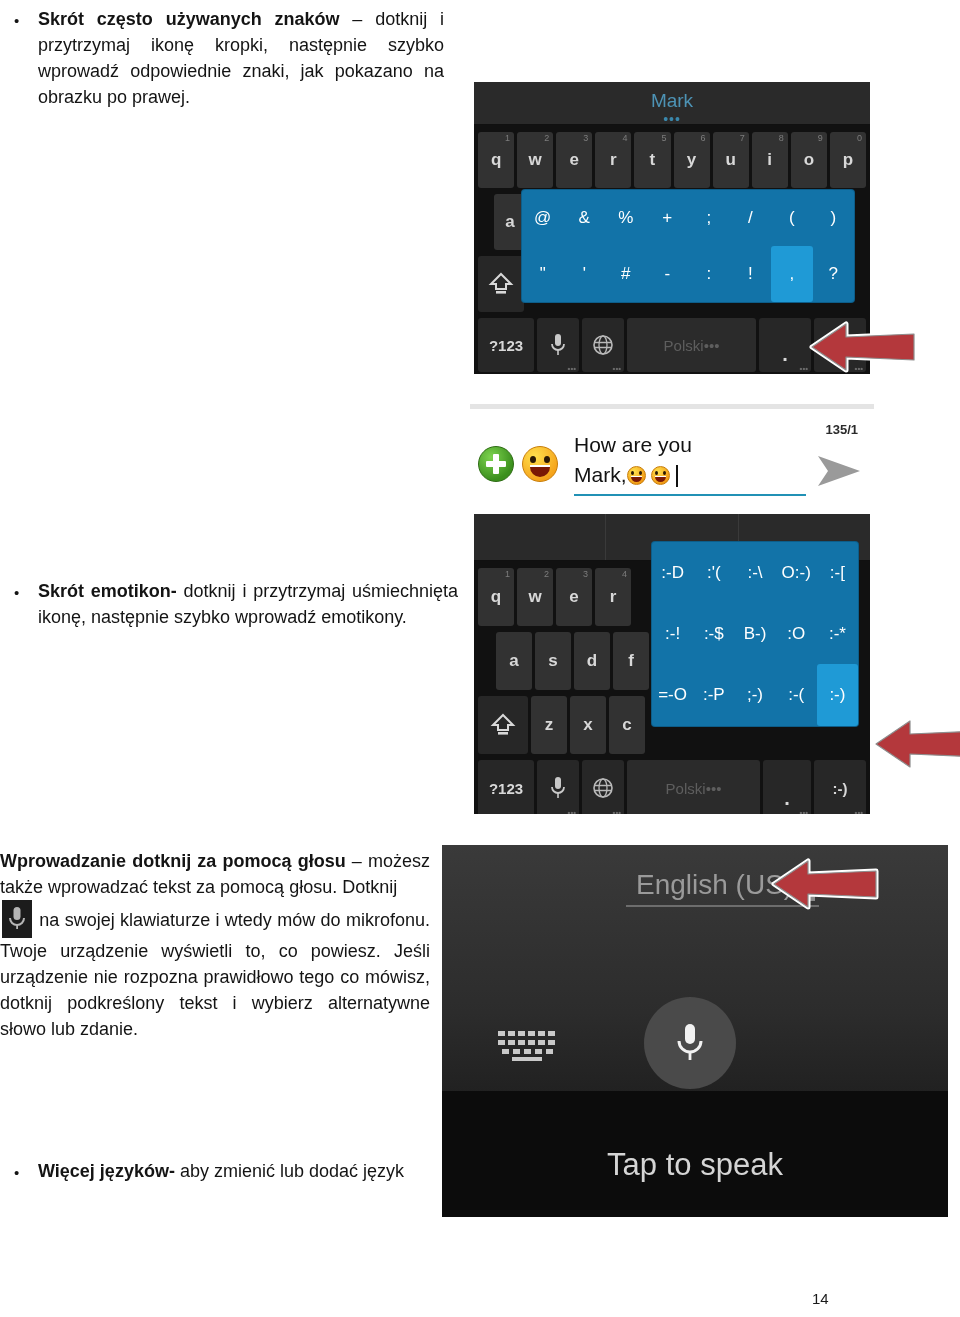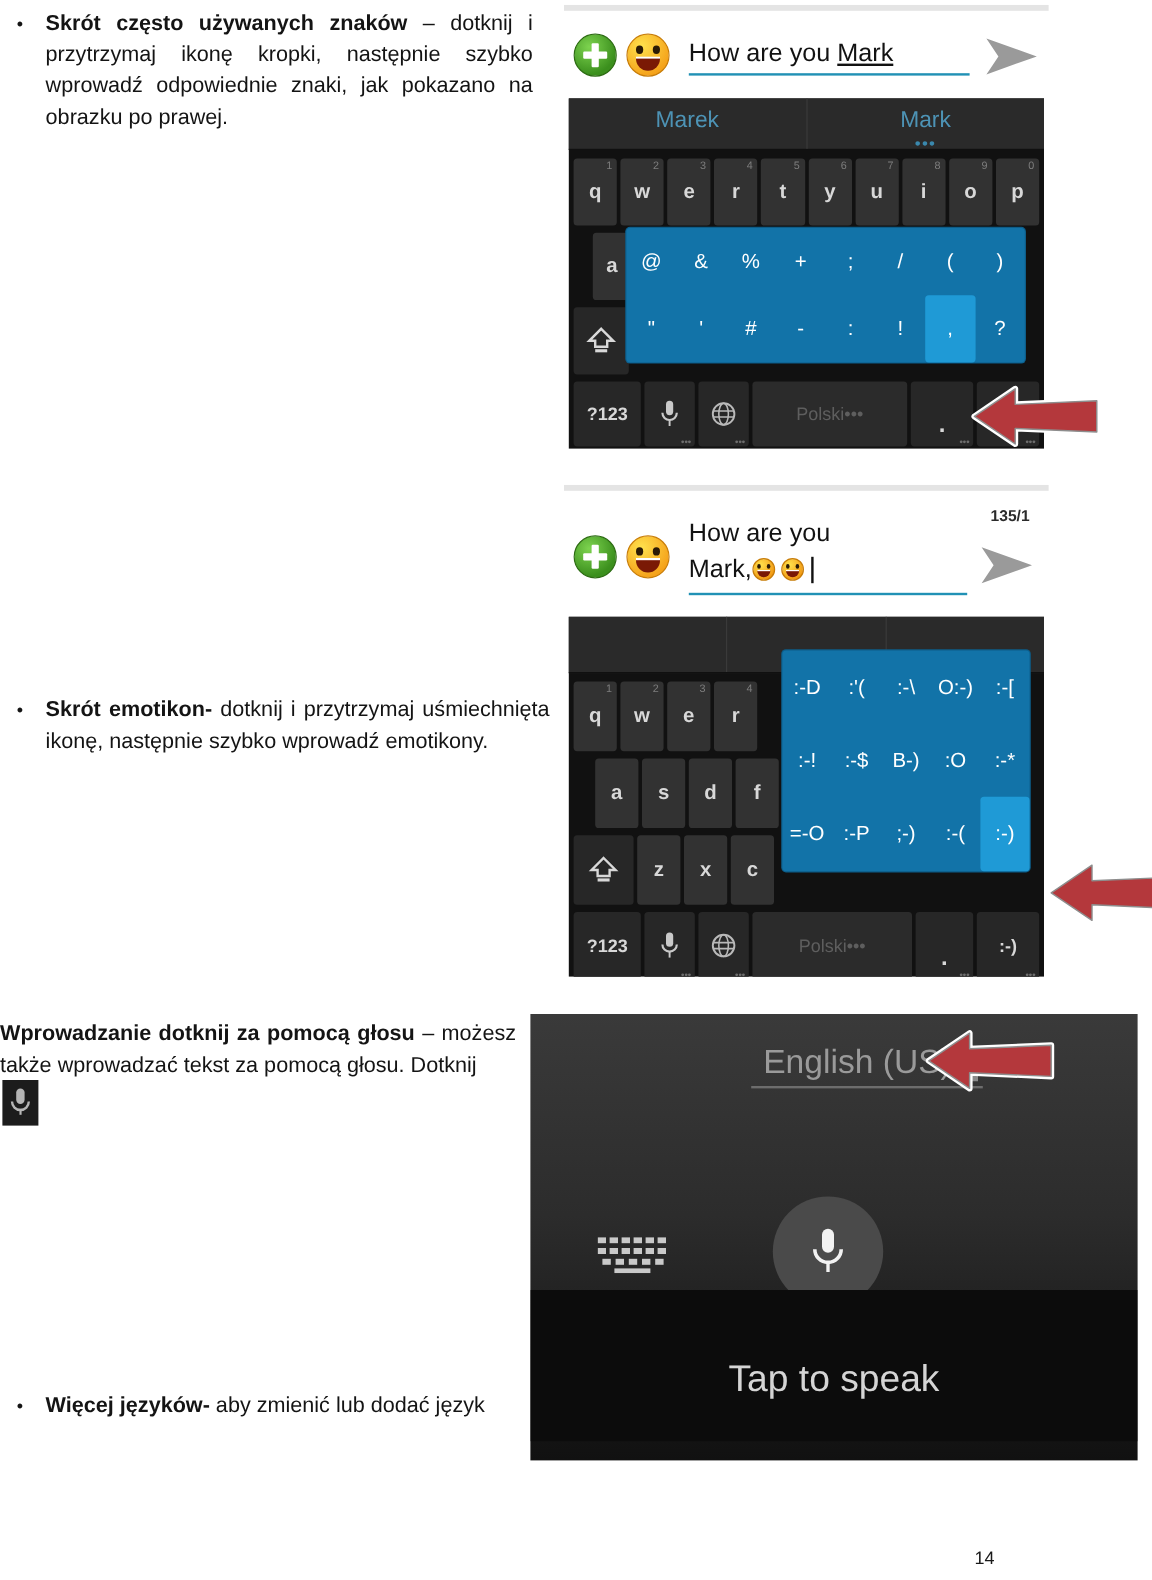--- a/index.html
+++ b/index.html
@@ -164,21 +164,21 @@
   .voice .micbtn{
     position:absolute;border-radius:50%;
     background:#4a4a4a;
     display:flex;align-items:center;justify-content:center;
   }
   .voice .kbicon{position:absolute;}
   .voice .tap{
     position:absolute;left:0;right:0;text-align:center;
     color:#d5d5d5;font-size:31px;
   }
-  .voice .blackbottom{position:absolute;left:0;right:0;bottom:16px;background:#0c0c0c;}
+  .voice .blackbottom{position:absolute;left:0;right:0;bottom:0;background:#0c0c0c;}
 
   
   .mic-inline{
     display:inline-block;width:30px;height:38px;background:#1c1c1c;
     position:relative;vertical-align:-12px;margin:0 2px;
   }
   .pagenum{
     position:absolute;font-size:15px;color:#1a1a1a;
   }
 </style>
@@ -187,41 +187,23 @@
 
 <div class="page">
 
   <div class="bullet" style="left:14px;top:8px;"></div>
   <div class="para" style="left:38px;top:6px;width:406px;">
     <b>Skrót często używanych znaków</b><span> – dotknij i przytrzymaj ikonę kropki, następnie szybko wprowadź odpowiednie znaki, jak pokazano na obrazku po prawej.</span>
   </div>
 
   <div class="shot" style="left:470px;top:4px;width:404px;height:370px;background:#fff;">
 
-    <div class="compose" style="height:78px;padding:0 8px;">
-      <div class="topline"></div>
-      <div class="ic-plus" style="margin-top:6px;"></div>
-      <div class="ic-smiley" style="margin:6px 0 0 8px;">
-        <span class="eye l"></span>
-        <span class="eye r"></span>
-        <span class="mouth"></span>
-      </div>
-      <div class="msgfield" style="margin-top:10px;margin-left:16px;margin-right:12px;">
-        <span class="msgtext"><span>How are you </span><u>Mark</u></span>
-      </div>
-      <div class="send-arrow" style="margin-top:8px;">
-        <svg width="46" height="38" viewBox="0 0 46 38" aria-hidden="true">
-          <path d="M2 4 L44 19 L2 34 L12 19 Z" fill="#9a9a9a"></path>
-        </svg>
-      </div>
-    </div>
 
     <div class="kb" style="top:78px;bottom:0;left:4px;right:4px;">
       <div class="sugg" style="height:42px;">
-        <div class="s">Marek</div>
         <div class="s">
           <span>Mark</span>
           <span class="dots">•••</span>
         </div>
       </div>
 
       <div class="krow" style="height:56px;margin-top:4px;">
         <div class="key">
             <span class="num">1</span>
             <span>q</span>
@@ -505,21 +487,21 @@
   </div>
 
   <div class="para" style="left:0px;top:848px;width:430px;">
     <b>Wprowadzanie dotknij za pomocą głosu</b><span> – możesz także wprowadzać tekst za pomocą głosu. Dotknij</span><br>
     <span class="mic-inline">
       <svg width="30" height="38" viewBox="0 0 30 38" aria-hidden="true">
         <rect x="11.5" y="7" width="7" height="13" rx="3.5" fill="#b5b5b5"></rect>
         <path d="M8 18 a7 7 0 0 0 14 0" fill="none" stroke="#b5b5b5" stroke-width="2"></path>
         <rect x="14.2" y="24" width="1.8" height="5" fill="#b5b5b5"></rect>
       </svg>
-    </span>
+    </span><span> na swojej klawiaturze i wtedy mów do mikrofonu. Twoje urządzenie wyświetli to, co powiesz. Jeśli urządzenie nie rozpozna prawidłowo tego co mówisz, dotknij podkreślony tekst i wybierz alternatywne słowo lub zdanie.</span>
   </div>
 
   <div class="shot voice" style="left:442px;top:845px;width:506px;height:372px;">
     <div class="langwrap" style="left:184px;top:24px;">
       <div class="lang">
         <span>English (US)</span>
         <span class="tri"></span>
       </div>
     </div>
 

